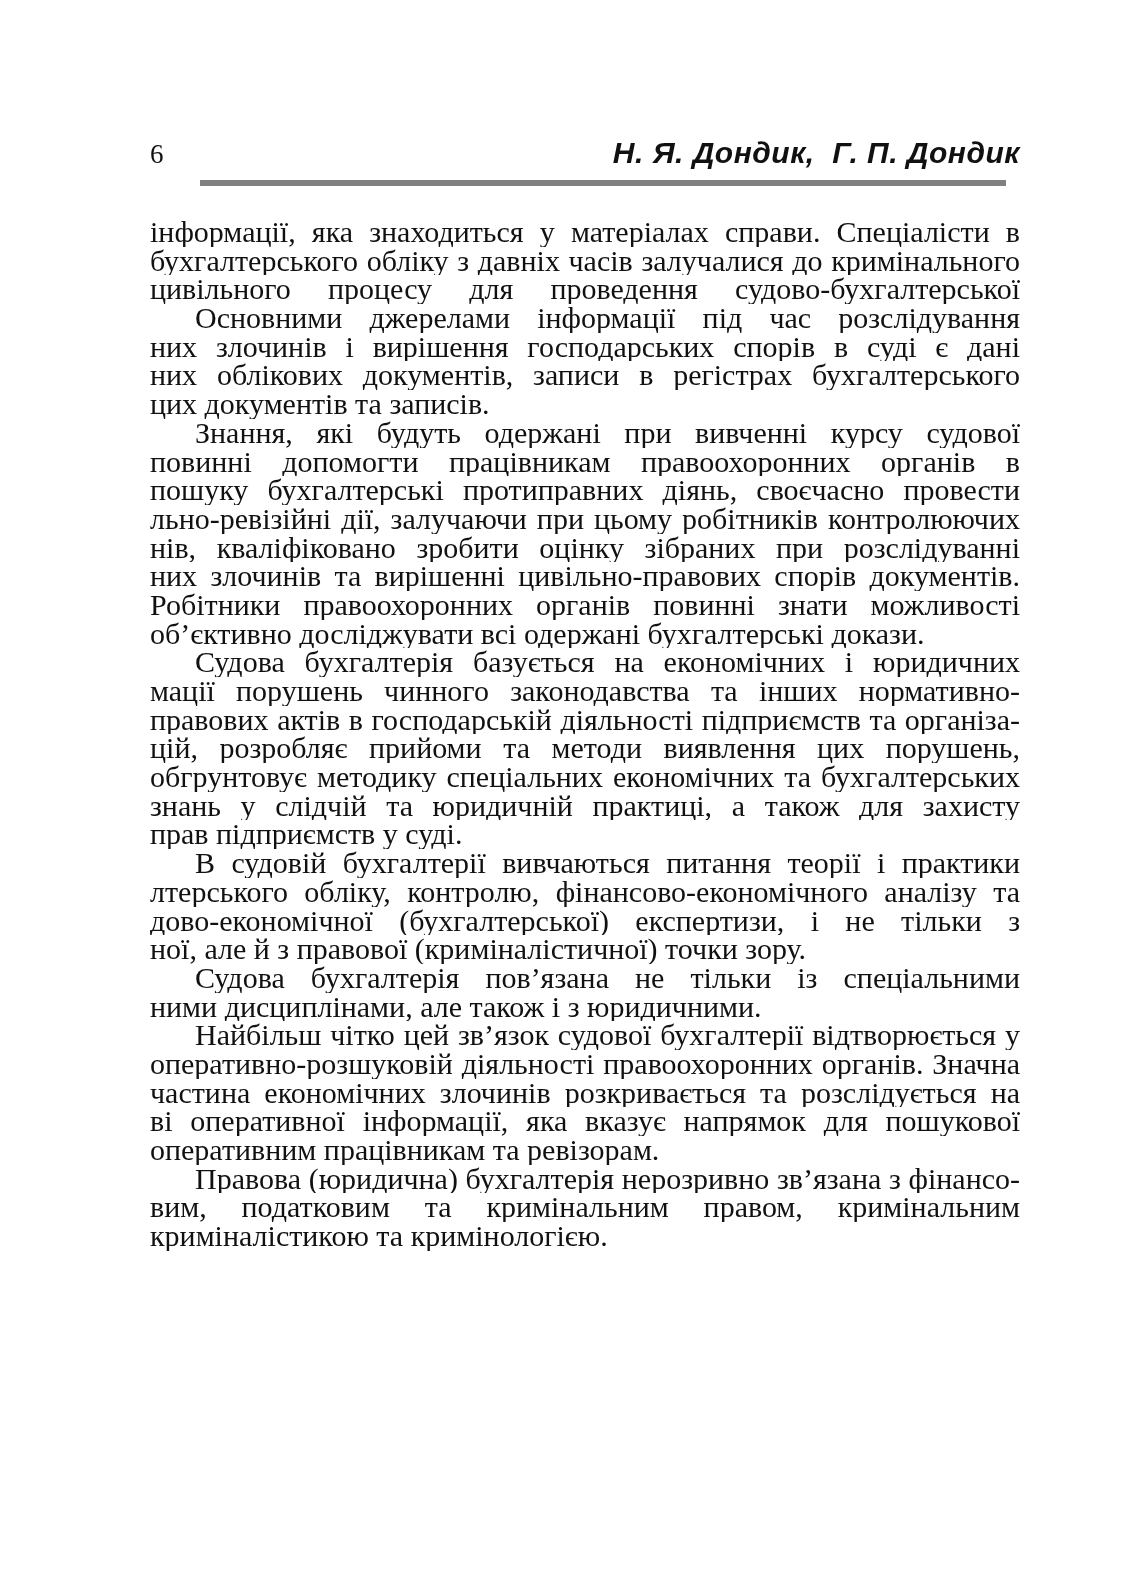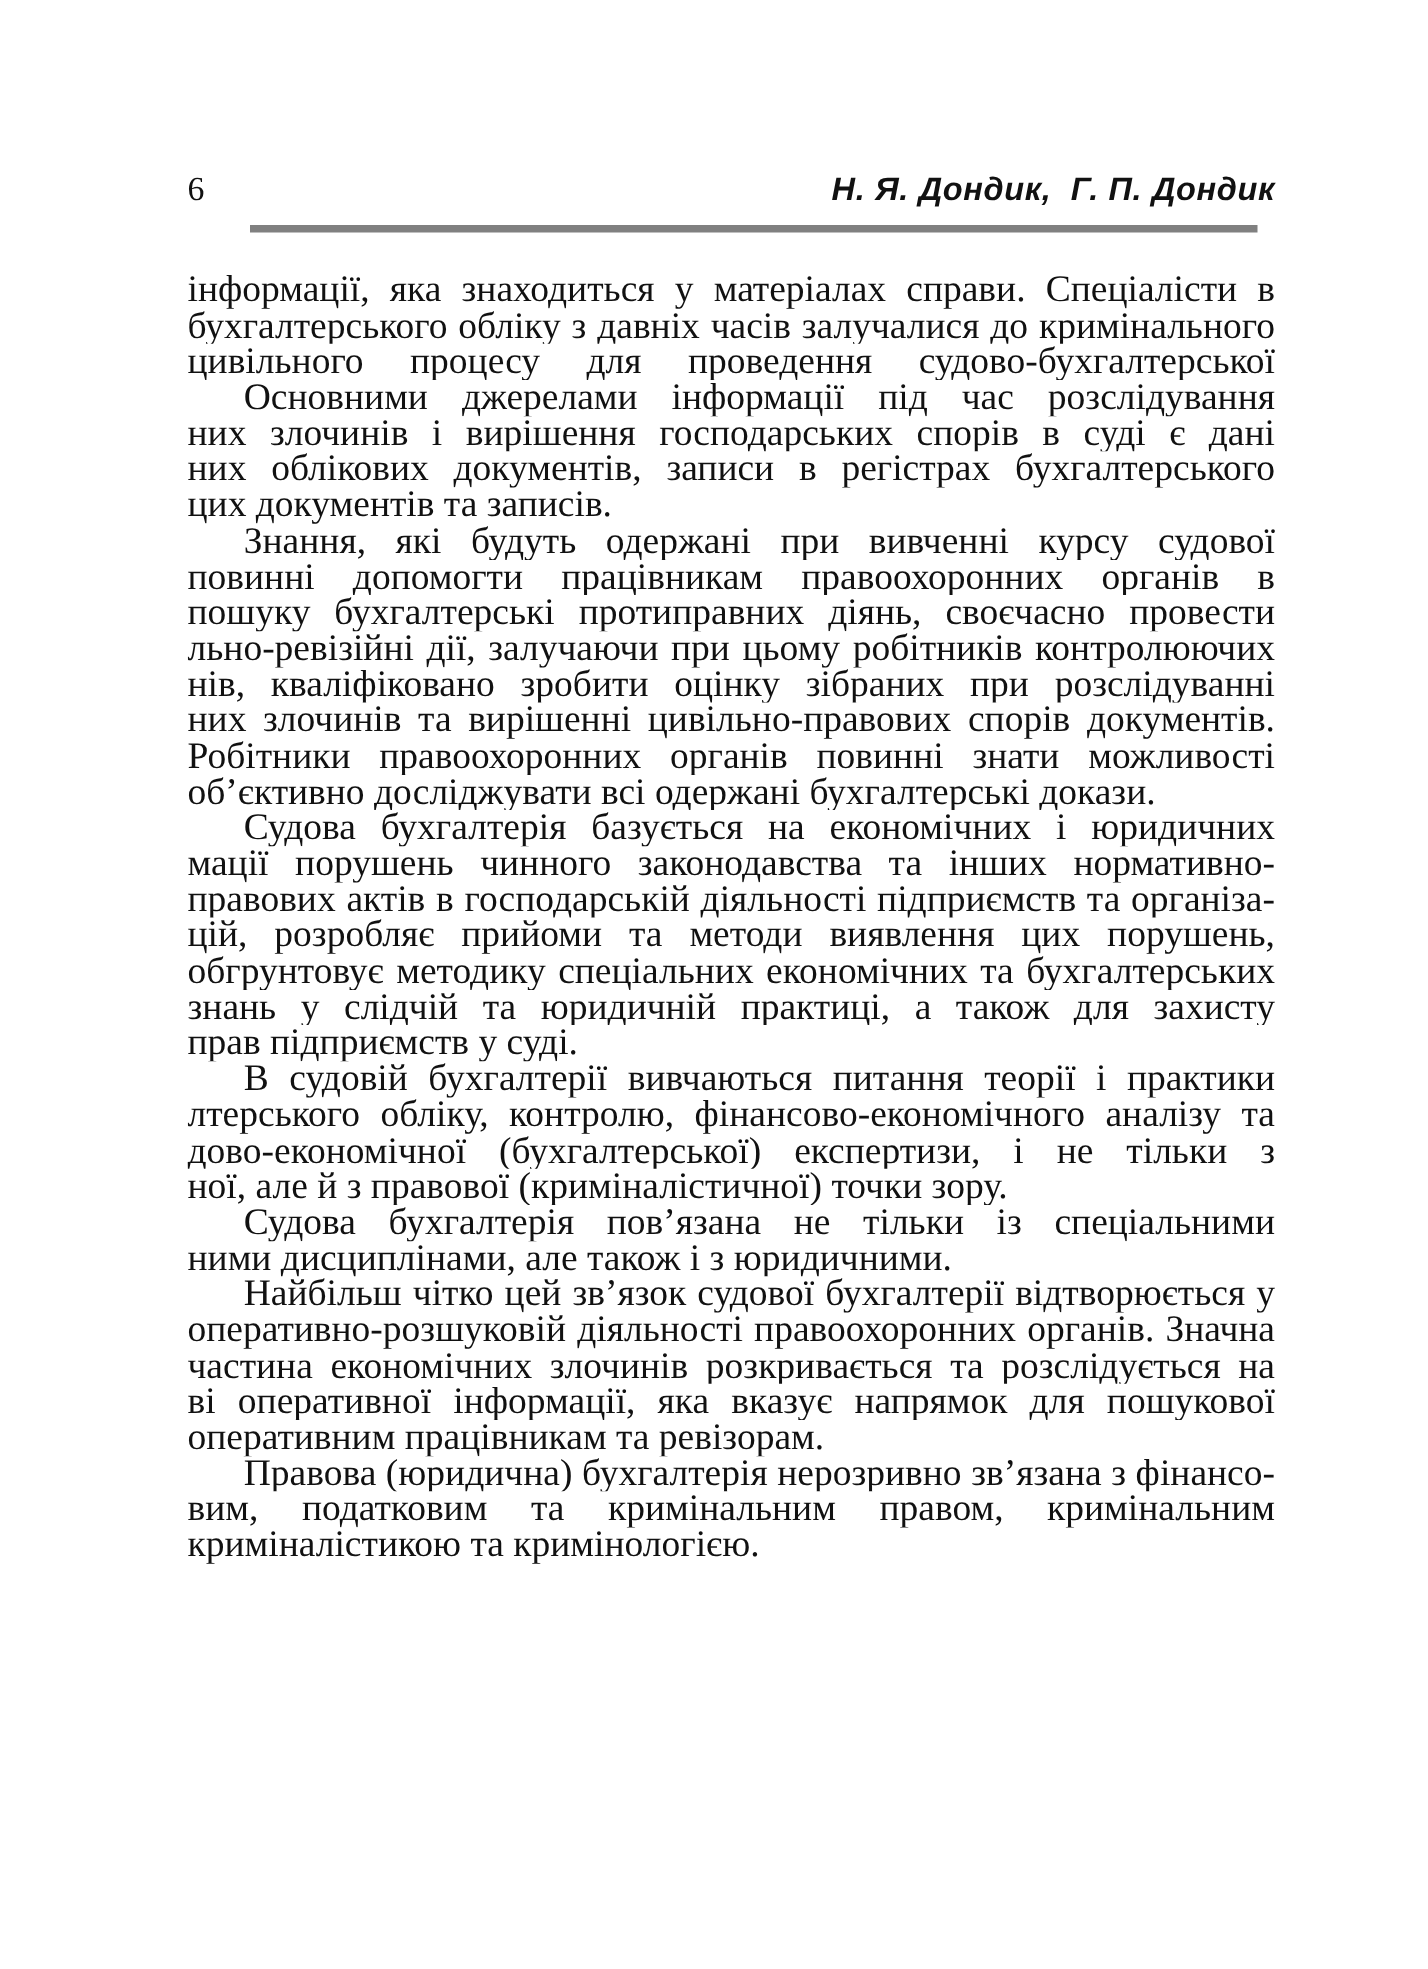--- a/index.html
+++ b/index.html
@@ -25,21 +25,21 @@
     align-items: baseline;
   }
   .page-num {
     font-size: 27px;
     color: #111111;
   }
   .authors {
     font-family: "Liberation Sans", sans-serif;
     font-style: italic;
     font-weight: bold;
-    font-size: 26px;
+    font-size: 30px;
     color: #111111;
     white-space: pre;
     letter-spacing: 0.5px;
   }
   .rule {
     position: absolute;
     left: 200px;
     top: 180px;
     width: 806px;
     height: 6px;

